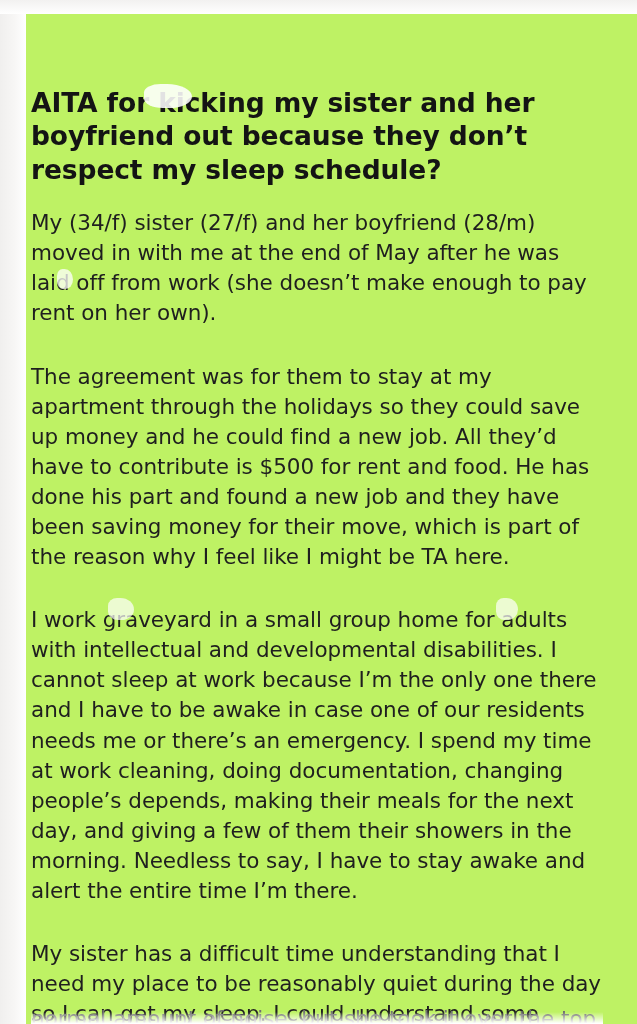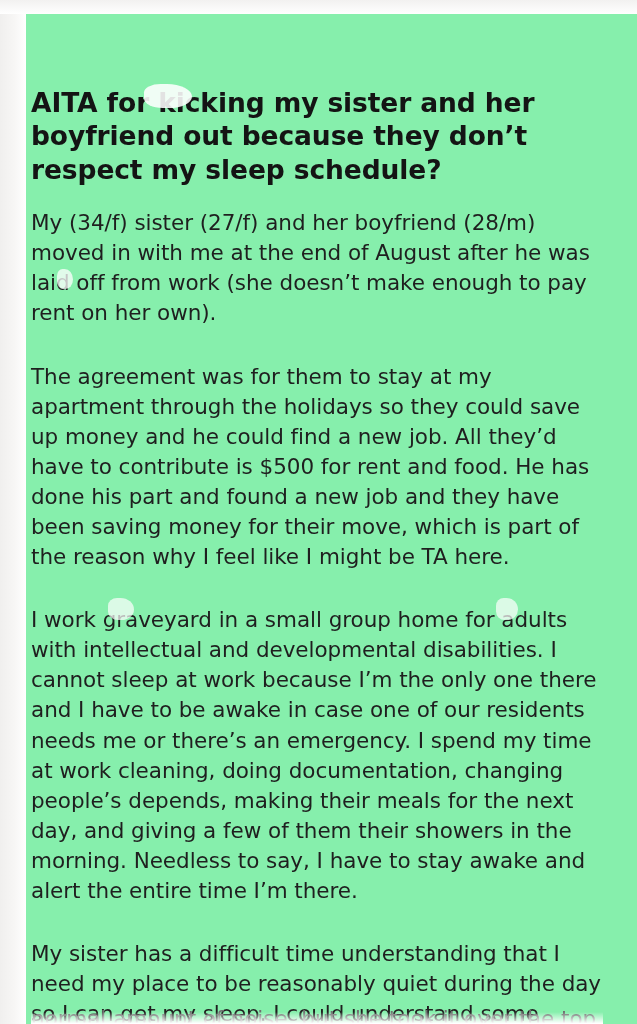--- a/index.html
+++ b/index.html
@@ -11,21 +11,21 @@
     width: 637px;
     height: 1024px;
     overflow: hidden;
     font-family: "DejaVu Sans", "Liberation Sans", sans-serif;
     color: #1b1b1b;
   }
   .page {
     position: relative;
     width: 637px;
     height: 1024px;
-    background: #86efac;
+    background: #bef264;
     box-sizing: border-box;
   }
   
   .scan-edge-left {
     position: absolute;
     top: 0;
     left: 0;
     width: 26px;
     height: 1024px;
     background: linear-gradient(to right, #f0efee 0%, #f7f6f5 55%, #ffffff 100%);
@@ -97,21 +97,21 @@
 
 <div class="page">
 
   <div class="scan-edge-left"></div>
   <div class="scan-edge-top"></div>
 
   <div class="content">
 
     <h1 class="post-title">AITA for kicking my sister and her boyfriend out because they don’t respect my sleep schedule?</h1>
 
-    <p class="post-paragraph">My (34/f) sister (27/f) and her boyfriend (28/m) moved in with me at the end of August after he was laid off from work (she doesn’t make enough to pay rent on her own).</p>
+    <p class="post-paragraph">My (34/f) sister (27/f) and her boyfriend (28/m) moved in with me at the end of May after he was laid off from work (she doesn’t make enough to pay rent on her own).</p>
 
     <p class="post-paragraph">The agreement was for them to stay at my apartment through the holidays so they could save up money and he could find a new job. All they’d have to contribute is $500 for rent and food. He has done his part and found a new job and they have been saving money for their move, which is part of the reason why I feel like I might be TA here.</p>
 
     <p class="post-paragraph">I work graveyard in a small group home for adults with intellectual and developmental disabilities. I cannot sleep at work because I’m the only one there and I have to be awake in case one of our residents needs me or there’s an emergency. I spend my time at work cleaning, doing documentation, changing people’s depends, making their meals for the next day, and giving a few of them their showers in the morning. Needless to say, I have to stay awake and alert the entire time I’m there.</p>
 
     <p class="post-paragraph">My sister has a difficult time understanding that I need my place to be reasonably quiet during the day so I can get my sleep. I could understand some</p>
 
   </div>
 
   <div class="smudge s1"></div>

